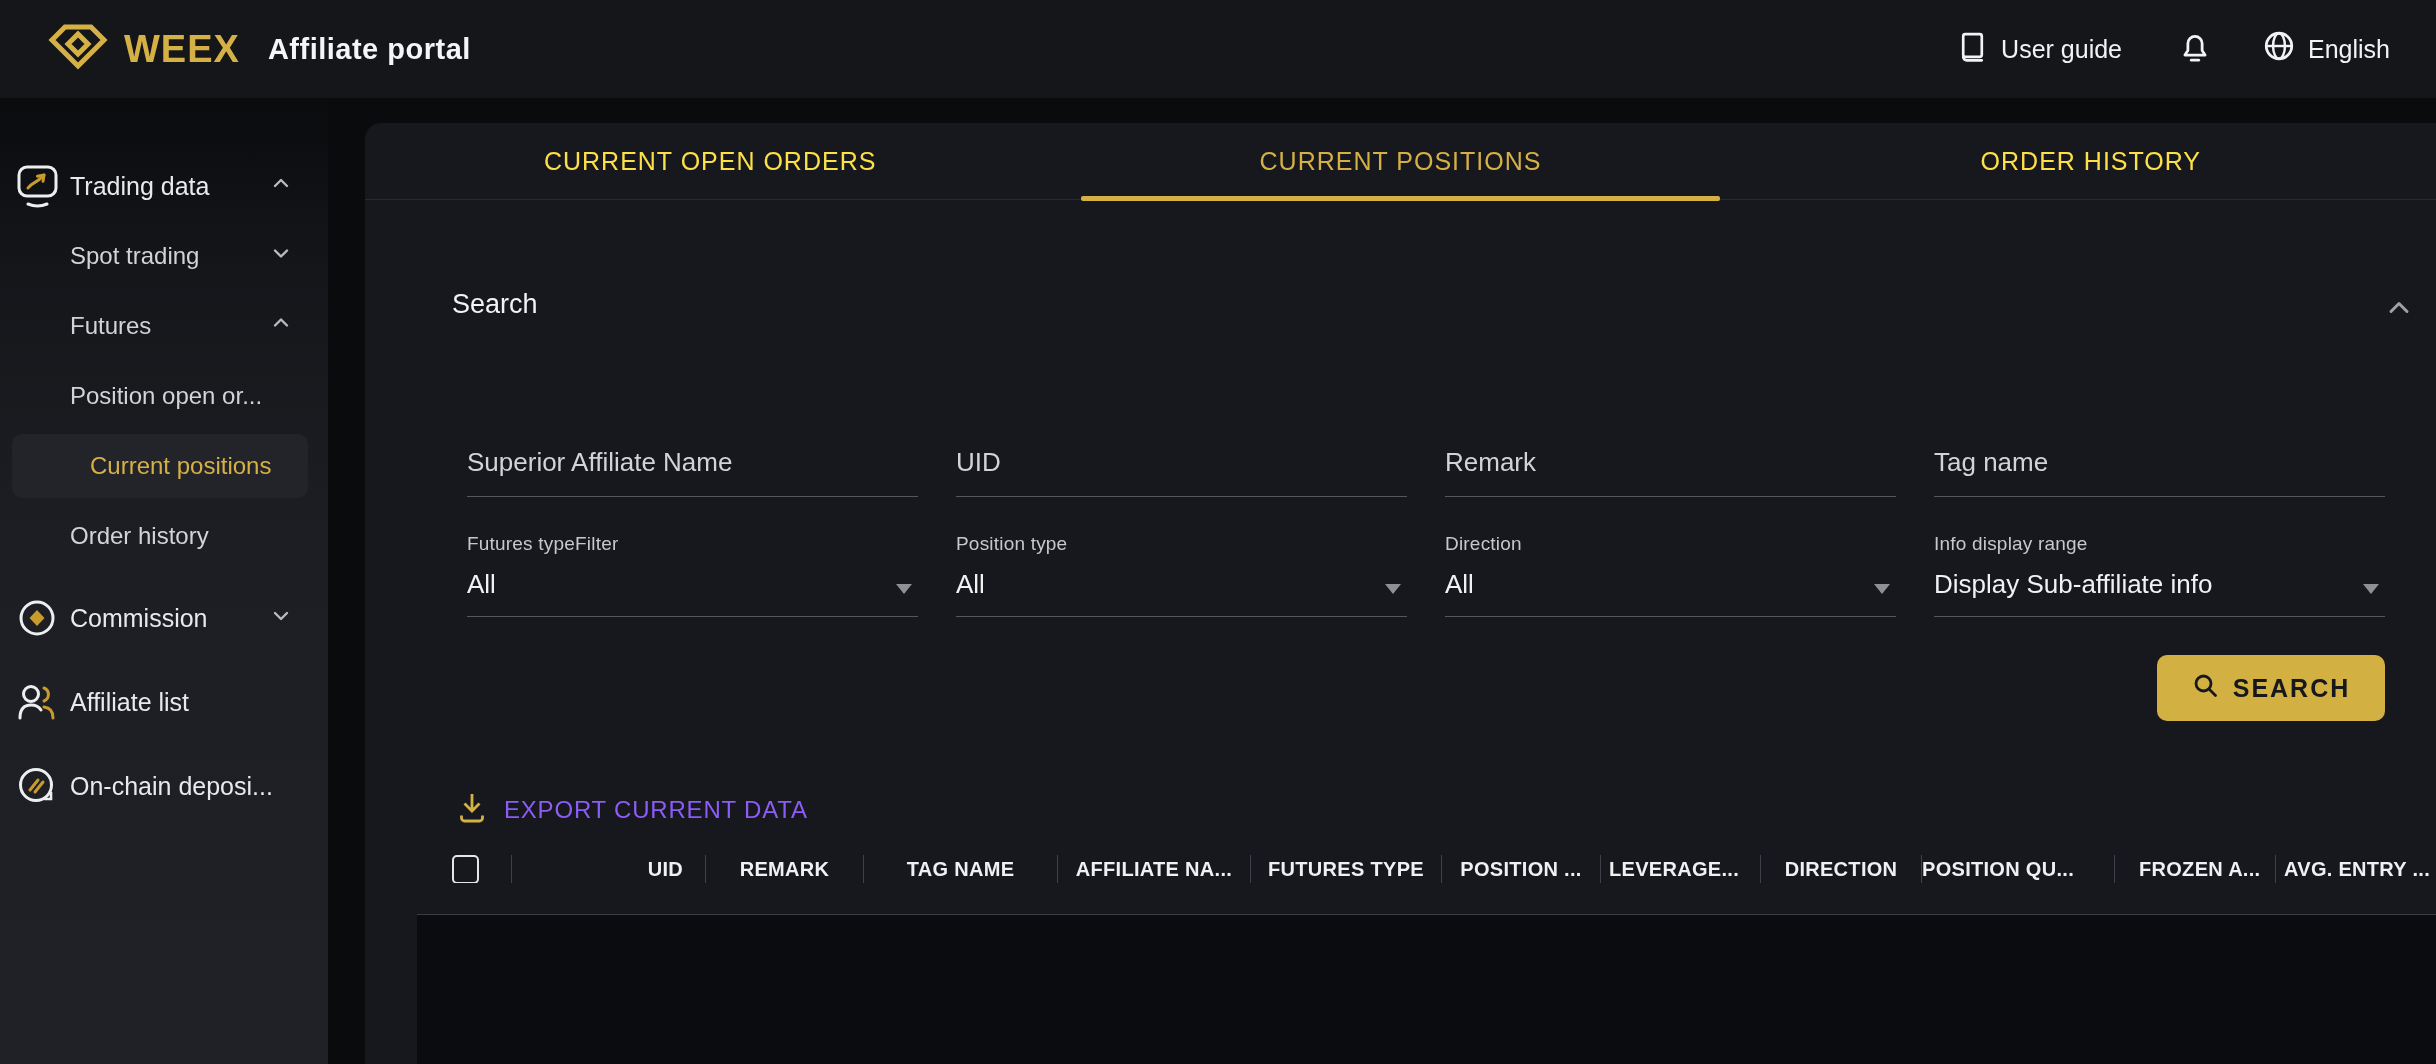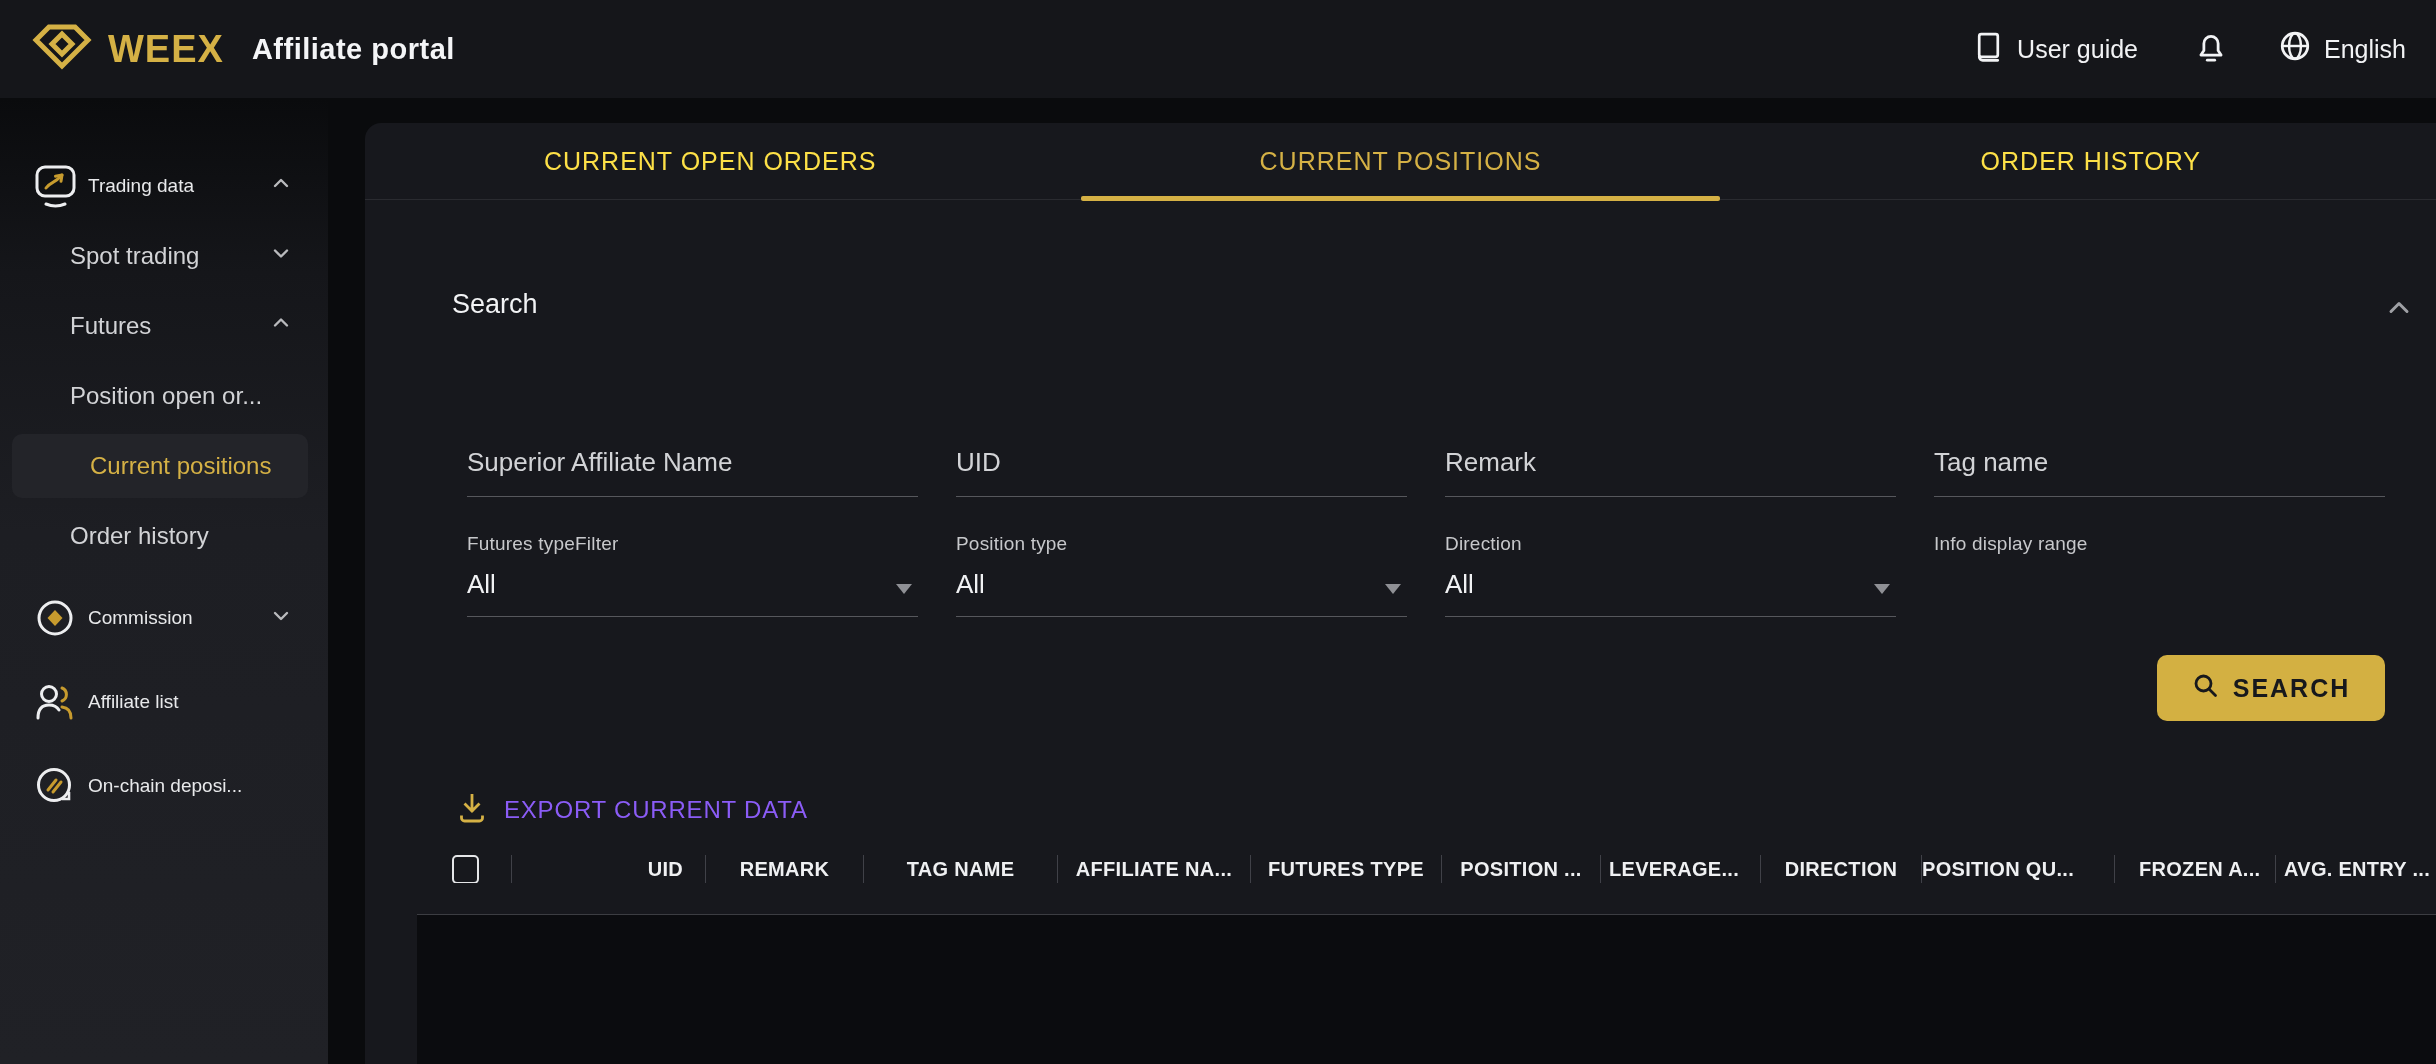--- a/index.html
+++ b/index.html
@@ -1,37 +1,37 @@
 <!DOCTYPE html>
 <html><head>
 <meta charset="utf-8">
 <style>
   * { margin:0; padding:0; box-sizing:border-box; }
   html,body { width:2436px; height:1064px; overflow:hidden; background:#0a0b0d;
     font-family:"Liberation Sans","DejaVu Sans",sans-serif; }
 
   
   .topbar { height:98px; background:#15161a; display:flex; align-items:center;
-    justify-content:space-between; padding:0 30px; }
+    justify-content:space-between; padding:0 46px; }
   .brand-wrap { display:flex; align-items:center; }
   .brand-text { color:#d5b145; font-size:38px; font-weight:bold; letter-spacing:1px; margin-left:14px; }
   .app-title { color:#f4f5f7; font-size:29px; font-weight:bold; letter-spacing:.5px; margin-left:28px; }
   .topbar-right { display:flex; align-items:center; }
   .tb-item { display:flex; align-items:center; color:#f2f3f5; font-size:25px; cursor:pointer; }
   .tb-item .txt { margin-left:12px; }
   .tb-gap-lg { margin-left:56px; }
   .tb-gap-md { margin-left:50px; }
 
   
   .body { display:flex; height:966px; }
   .sidebar { width:328px; flex:none; height:100%;
     background:linear-gradient(180deg,#0a0b0d 0%,#15161a 18%,#1d1e23 45%,#202126 100%);
     padding-top:56px; }
-  .side-item { height:64px; display:flex; align-items:center; padding-left:34px;
-    color:#e8e9eb; font-size:19px; cursor:pointer; position:relative; }
+  .side-item { height:64px; display:flex; align-items:center; padding-left:16px;
+    color:#e8e9eb; font-size:25px; cursor:pointer; position:relative; }
   .side-item .icon { width:44px; height:44px; margin-right:10px; flex:none; display:flex; align-items:center; }
   .side-item .chev { position:absolute; right:36px; top:50%; transform:translateY(-50%); }
   .side-item.child { padding-left:70px; color:#d2d3d6; font-size:24px; }
   .side-item.m6 { margin-top:6px; }
   .side-item.m18 { margin-top:18px; }
   .side-item.m20 { margin-top:20px; }
   .side-item.active { background:#232429; border-radius:10px; margin-left:12px; margin-right:20px;
     padding-left:78px; color:#d5b145; }
 
   
@@ -288,20 +288,24 @@
         </div>
         <div class="select">
           <div class="s-label">Direction</div>
           <div class="s-value-row">
             <span class="s-value">All</span>
             <span class="tri"></span>
           </div>
         </div>
         <div class="select">
           <div class="s-label">Info display range</div>
+          <div class="s-value-row">
+            <span class="s-value">Display Sub-affiliate info</span>
+            <span class="tri"></span>
+          </div>
         </div>
       </div>
 
       <button class="search-btn">
         <span>
           <svg width="27" height="27" viewBox="0 0 27 27" fill="none">
             <circle cx="11.5" cy="11.5" r="7.5" stroke="#17181c" stroke-width="2.8"></circle>
             <path d="M17 17 L23.5 23.5" stroke="#17181c" stroke-width="2.8" stroke-linecap="round"></path>
           </svg>
         </span>

